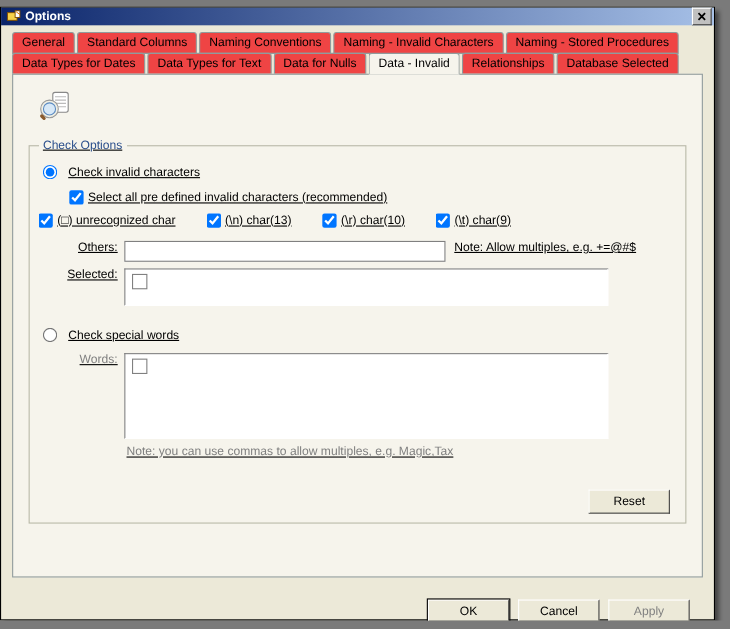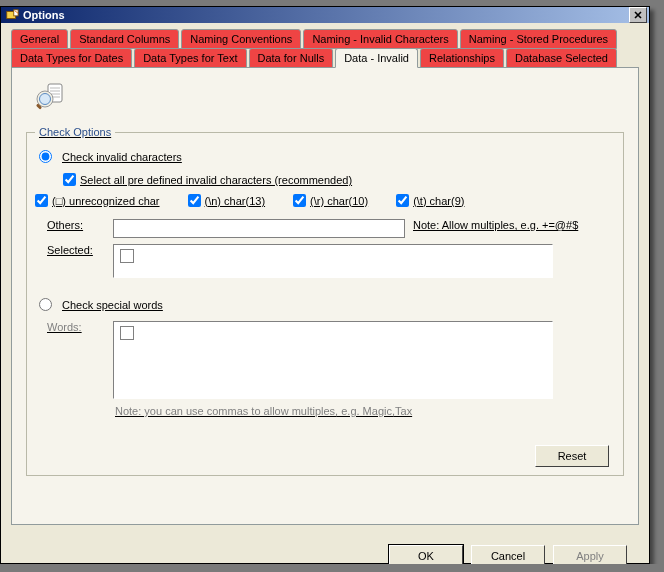--- a/index.html
+++ b/index.html
@@ -126,20 +126,21 @@
     gap: 28px;
   }
   
   .lf-row {
     display: flex;
     align-items: flex-start;
     margin: 6px 0;
   }
   .lf-row .lbl {
     width: 60px;
+    text-align: right;
     padding-right: 6px;
     margin-left: 12px;
   }
   .textfield, .textfield-short {
     border: 1px solid #808080;
     background: #fff;
     height: 19px;
     box-sizing: border-box;
     padding: 1px 3px;
     font: inherit;

